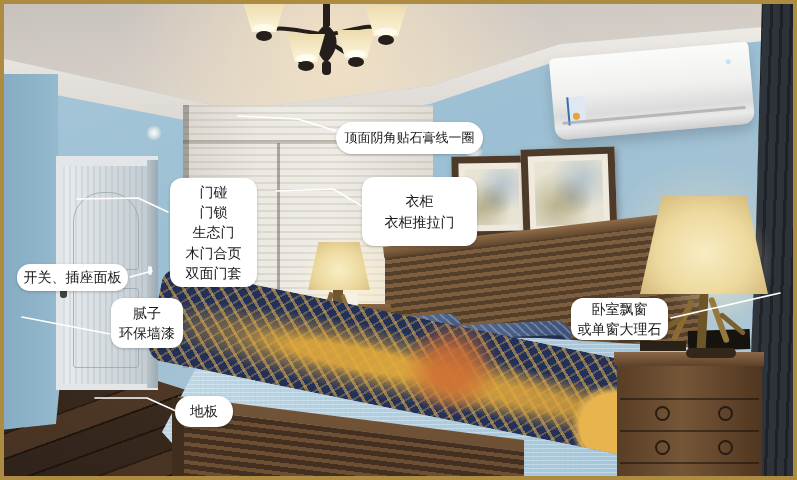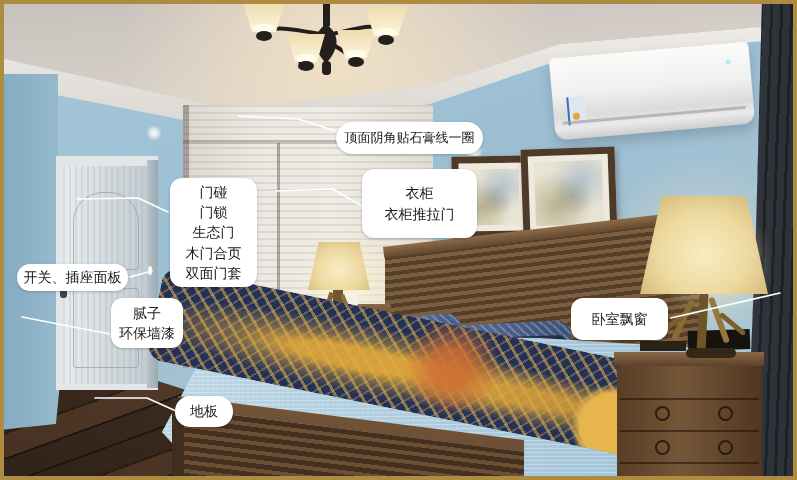--- a/index.html
+++ b/index.html
@@ -285,23 +285,24 @@
 
   <div class="lbl" style="left:111px;top:298px;width:72px;height:50px;border-radius:12px;">
     <span>腻子</span>
     <span>环保墙漆</span>
   </div>
 
   <div class="lbl" style="left:175px;top:396px;width:58px;height:31px;border-radius:15px;">
     <span>地板</span>
   </div>
 
-  <div class="lbl" style="left:362px;top:169px;width:115px;height:69px;border-radius:12px;">
+  <div class="lbl" style="left:362px;top:177px;width:115px;height:69px;border-radius:12px;">
     <span>衣柜</span>
     <span>衣柜推拉门</span>
   </div>
 
   <div class="lbl" style="left:571px;top:298px;width:97px;height:42px;border-radius:12px;">
     <span>卧室飘窗</span>
+    <span>或单窗大理石</span>
   </div>
 
   <div class="abs gold-frame"></div>
 </div>
 
 </body></html>

